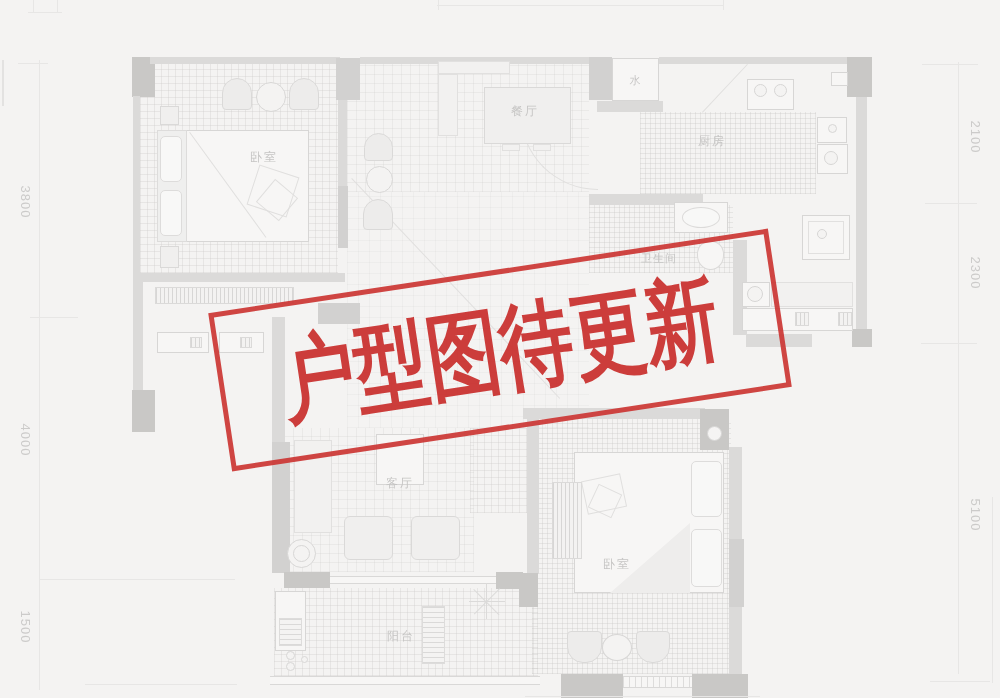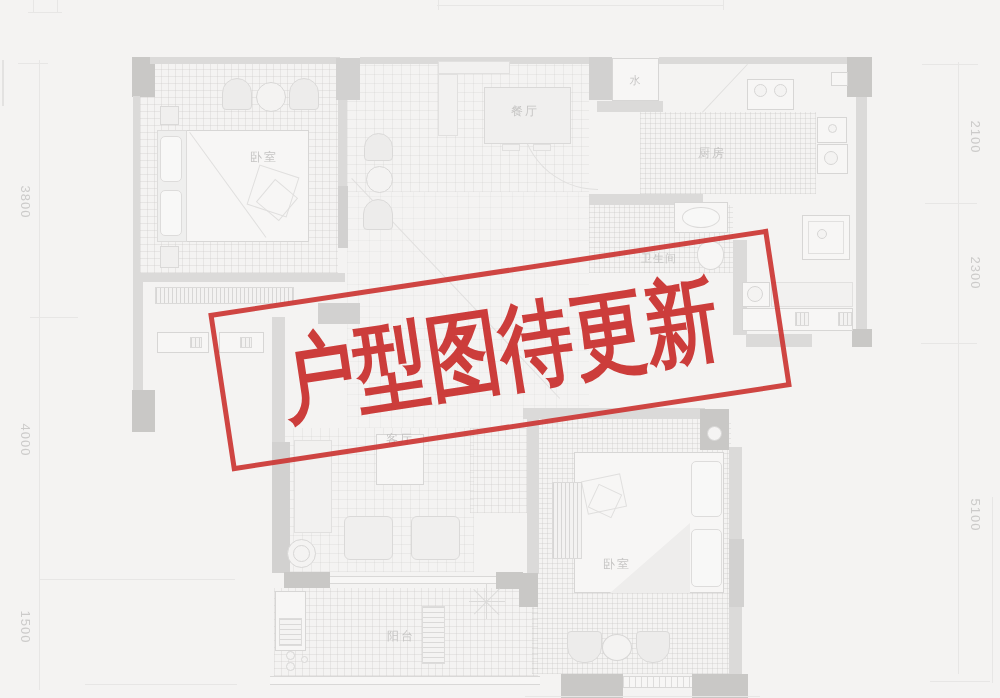--- a/index.html
+++ b/index.html
@@ -185,23 +185,23 @@
     <div class="a pillow" style="left:691px;top:529px;width:31px;height:58px"></div>
     <div class="a diamond" style="left:584px;top:477px;width:40px;height:34px;transform:rotate(-12deg)"></div>
     <div class="a diamond" style="left:592px;top:488px;width:26px;height:26px;transform:rotate(25deg)"></div>
     <div class="a hatchv" style="left:552px;top:482px;width:30px;height:77px"></div>
     <div class="a archair-d" style="left:567px;top:631px;width:35px;height:32px"></div>
     <div class="a circle" style="left:602px;top:634px;width:30px;height:27px"></div>
     <div class="a archair-d" style="left:636px;top:631px;width:34px;height:32px"></div>
 
     <div class="a lbl" style="left:234px;top:150px;width:60px">卧室</div>
     <div class="a lbl" style="left:495px;top:104px;width:60px">餐厅</div>
-    <div class="a lbl" style="left:682px;top:146px;width:60px">厨房</div>
+    <div class="a lbl" style="left:682px;top:134px;width:60px">厨房</div>
     <div class="a lbl lbl-sm" style="left:621px;top:251px;width:76px">卫生间</div>
-    <div class="a lbl" style="left:370px;top:432px;width:60px">客厅</div>
+    <div class="a lbl" style="left:370px;top:476px;width:60px">客厅</div>
     <div class="a lbl" style="left:371px;top:629px;width:60px">阳台</div>
     <div class="a lbl" style="left:587px;top:557px;width:60px">卧室</div>
     <div class="a lbl lbl-sm" style="left:612px;top:73px;width:47px">水</div>
 
     <div class="a fline" style="left:39px;top:60px;width:1px;height:630px"></div>
     <div class="a fline" style="left:18px;top:63px;width:30px;height:1px"></div>
     <div class="a fline" style="left:30px;top:317px;width:48px;height:1px"></div>
     <div class="a fline" style="left:40px;top:579px;width:195px;height:1px"></div>
     <div class="a fline" style="left:85px;top:684px;width:152px;height:1px"></div>
     <div class="a fline" style="left:958px;top:62px;width:1px;height:612px"></div>

